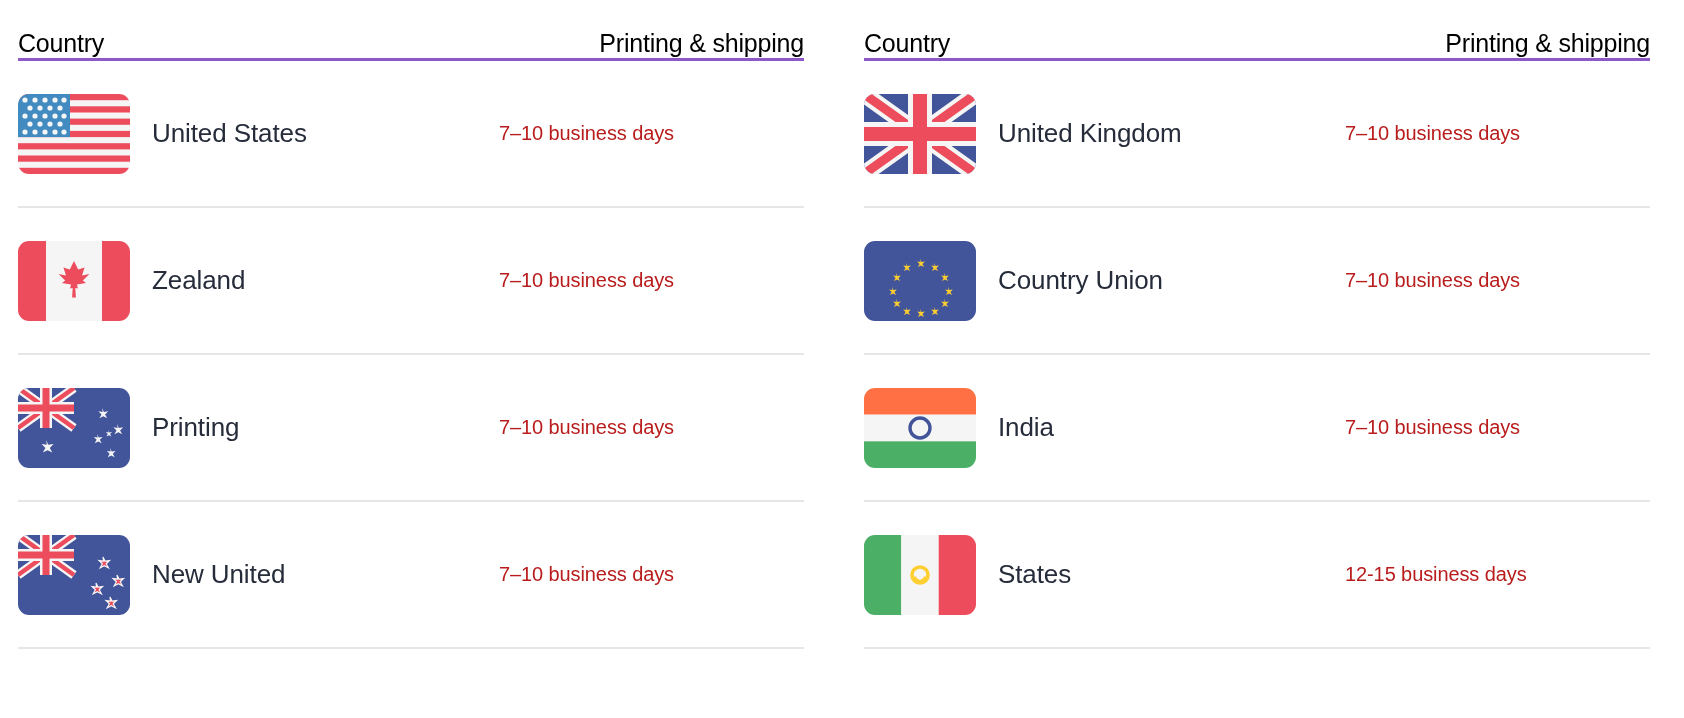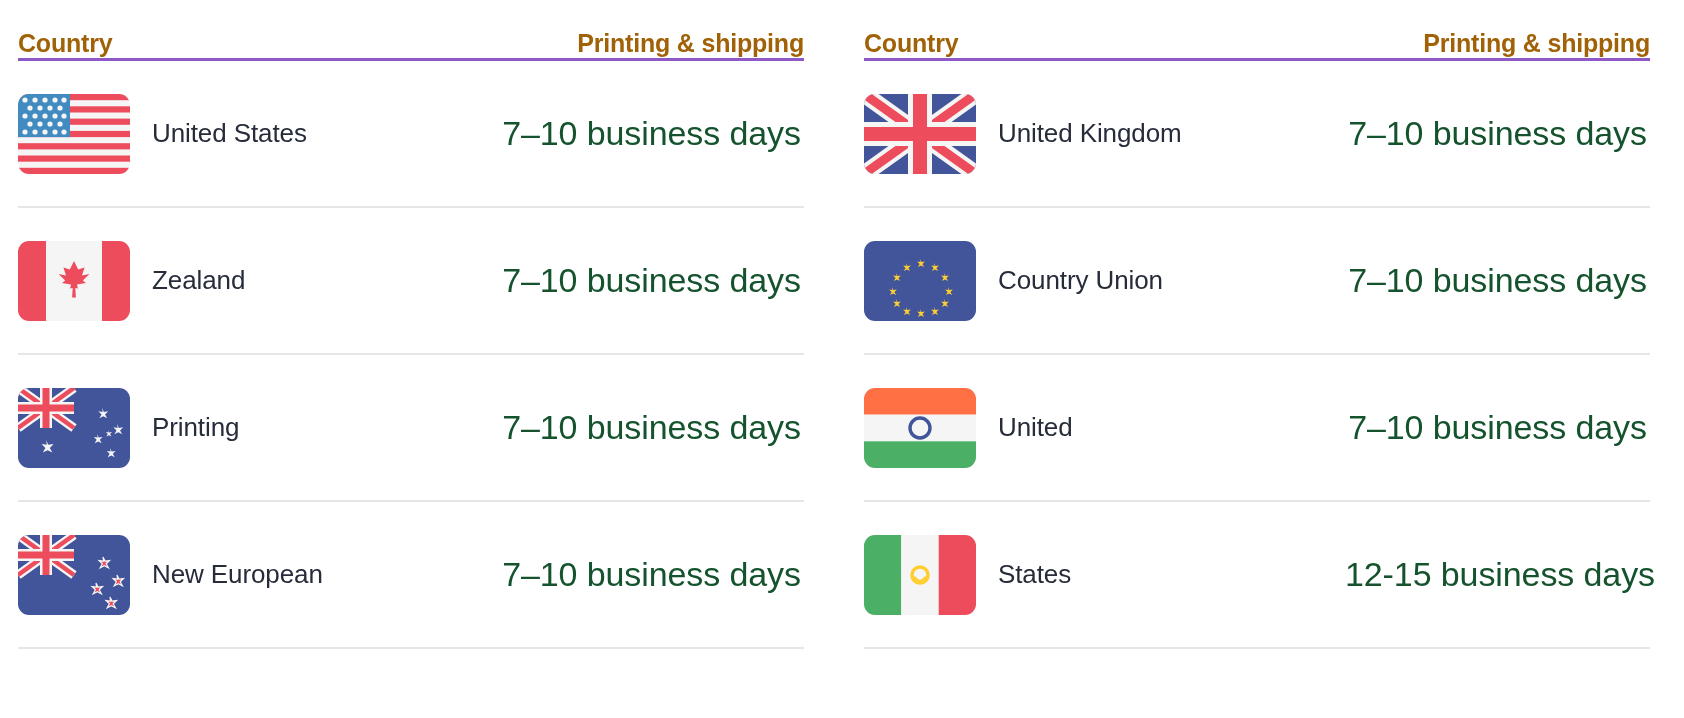--- a/index.html
+++ b/index.html
@@ -31,40 +31,40 @@
 
   
   .thead {
     display: flex;
     align-items: flex-end;
     height: 56px;
     padding-bottom: 2px;
   }
   .th {
     font-size: 25px;
-    font-weight: bold;
-    color: #a16207;
+    font-weight: normal;
+    color: #000000;
     letter-spacing: -0.2px;
     line-height: 1;
     white-space: nowrap;
   }
   .th.country { flex: 0 0 475px; }
   .th.shipping {
     flex: 1 1 auto;
     text-align: right;
     padding-left: 6px;
   }
   .thead-rule {
     height: 3px;
     background: #8e59c6;
     width: 100%;
   }
 
   
-  .tbody { width: 100%; text-align: center; }
+  .tbody { width: 100%; }
 
   .trow {
     display: flex;
     align-items: center;
     height: 145px;
     box-sizing: border-box;
   }
   .row-rule {
     height: 2px;
     background: #e6e6e6;
@@ -72,22 +72,22 @@
   }
 
   .cell-country {
     flex: 0 0 475px;
     display: flex;
     align-items: center;
   }
   .cell-shipping {
     flex: 1 1 auto;
     padding-left: 6px;
-    font-size: 34px;
-    color: #14532d;
+    font-size: 20px;
+    color: #b91c1c;
     letter-spacing: -0.1px;
     white-space: nowrap;
   }
   .country-name {
     font-size: 26px;
     color: #262c3a;
     letter-spacing: -0.1px;
     padding-left: 22px;
     white-space: nowrap;
   }
@@ -223,21 +223,21 @@
                 <rect x="0" y="16.5" width="56" height="7" fill="#ed4c5c"></rect>
               </g>
               <g fill="#ed4c5c" stroke="#f5f5f5" stroke-width="1.2">
                 <path d="M85 22 l2 4.1 4.5-.6 -3.3 3.2 2.2 4 -4.1-2.1 -4.1 2.1 2.2-4 -3.3-3.2 4.5 .6z"></path>
                 <path d="M99 40 l2 4.1 4.5-.6 -3.3 3.2 2.2 4 -4.1-2.1 -4.1 2.1 2.2-4 -3.3-3.2 4.5 .6z"></path>
                 <path d="M78 48 l2 4.1 4.5-.6 -3.3 3.2 2.2 4 -4.1-2.1 -4.1 2.1 2.2-4 -3.3-3.2 4.5 .6z"></path>
                 <path d="M92 62 l2 4.1 4.5-.6 -3.3 3.2 2.2 4 -4.1-2.1 -4.1 2.1 2.2-4 -3.3-3.2 4.5 .6z"></path>
               </g>
             </svg>
           </span>
-          <span class="country-name">New European</span>
+          <span class="country-name">New United</span>
         </div>
         <div class="cell-shipping">7–10 business days</div>
       </div>
       <div class="row-rule"></div>
 
     </div>
   </div>
 
   <div class="table-col right">
     <div class="thead">
@@ -296,21 +296,21 @@
       <div class="trow">
         <div class="cell-country">
           <span class="flag">
             <svg viewBox="0 0 112 80" xmlns="http://www.w3.org/2000/svg">
               <rect width="112" height="26.7" fill="#ff7045"></rect>
               <rect y="26.7" width="112" height="26.6" fill="#f5f5f5"></rect>
               <rect y="53.3" width="112" height="26.7" fill="#4caf66"></rect>
               <circle cx="56" cy="40" r="10" fill="none" stroke="#42549a" stroke-width="3.4"></circle>
             </svg>
           </span>
-          <span class="country-name">United</span>
+          <span class="country-name">India</span>
         </div>
         <div class="cell-shipping">7–10 business days</div>
       </div>
       <div class="row-rule"></div>
 
       <div class="trow">
         <div class="cell-country">
           <span class="flag">
             <svg viewBox="0 0 112 80" xmlns="http://www.w3.org/2000/svg">
               <rect width="37.3" height="80" fill="#4caf66"></rect>

